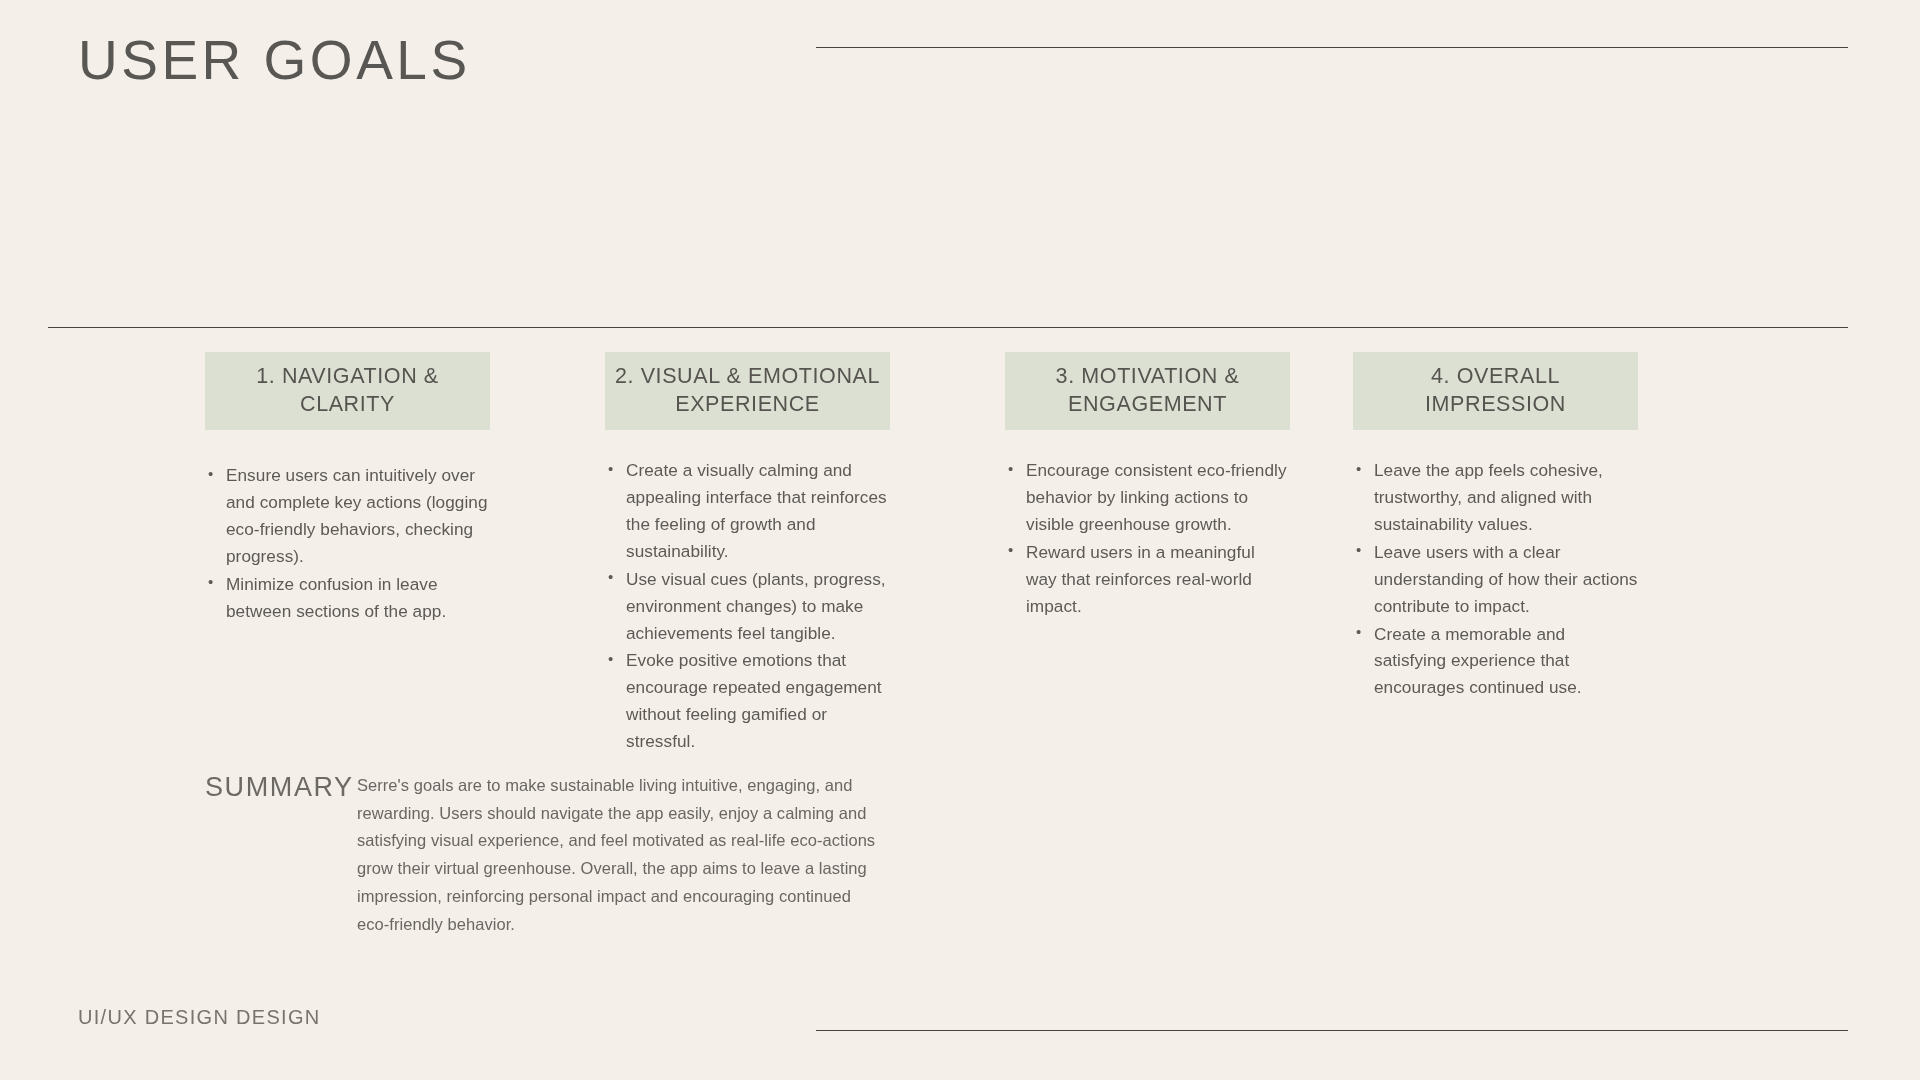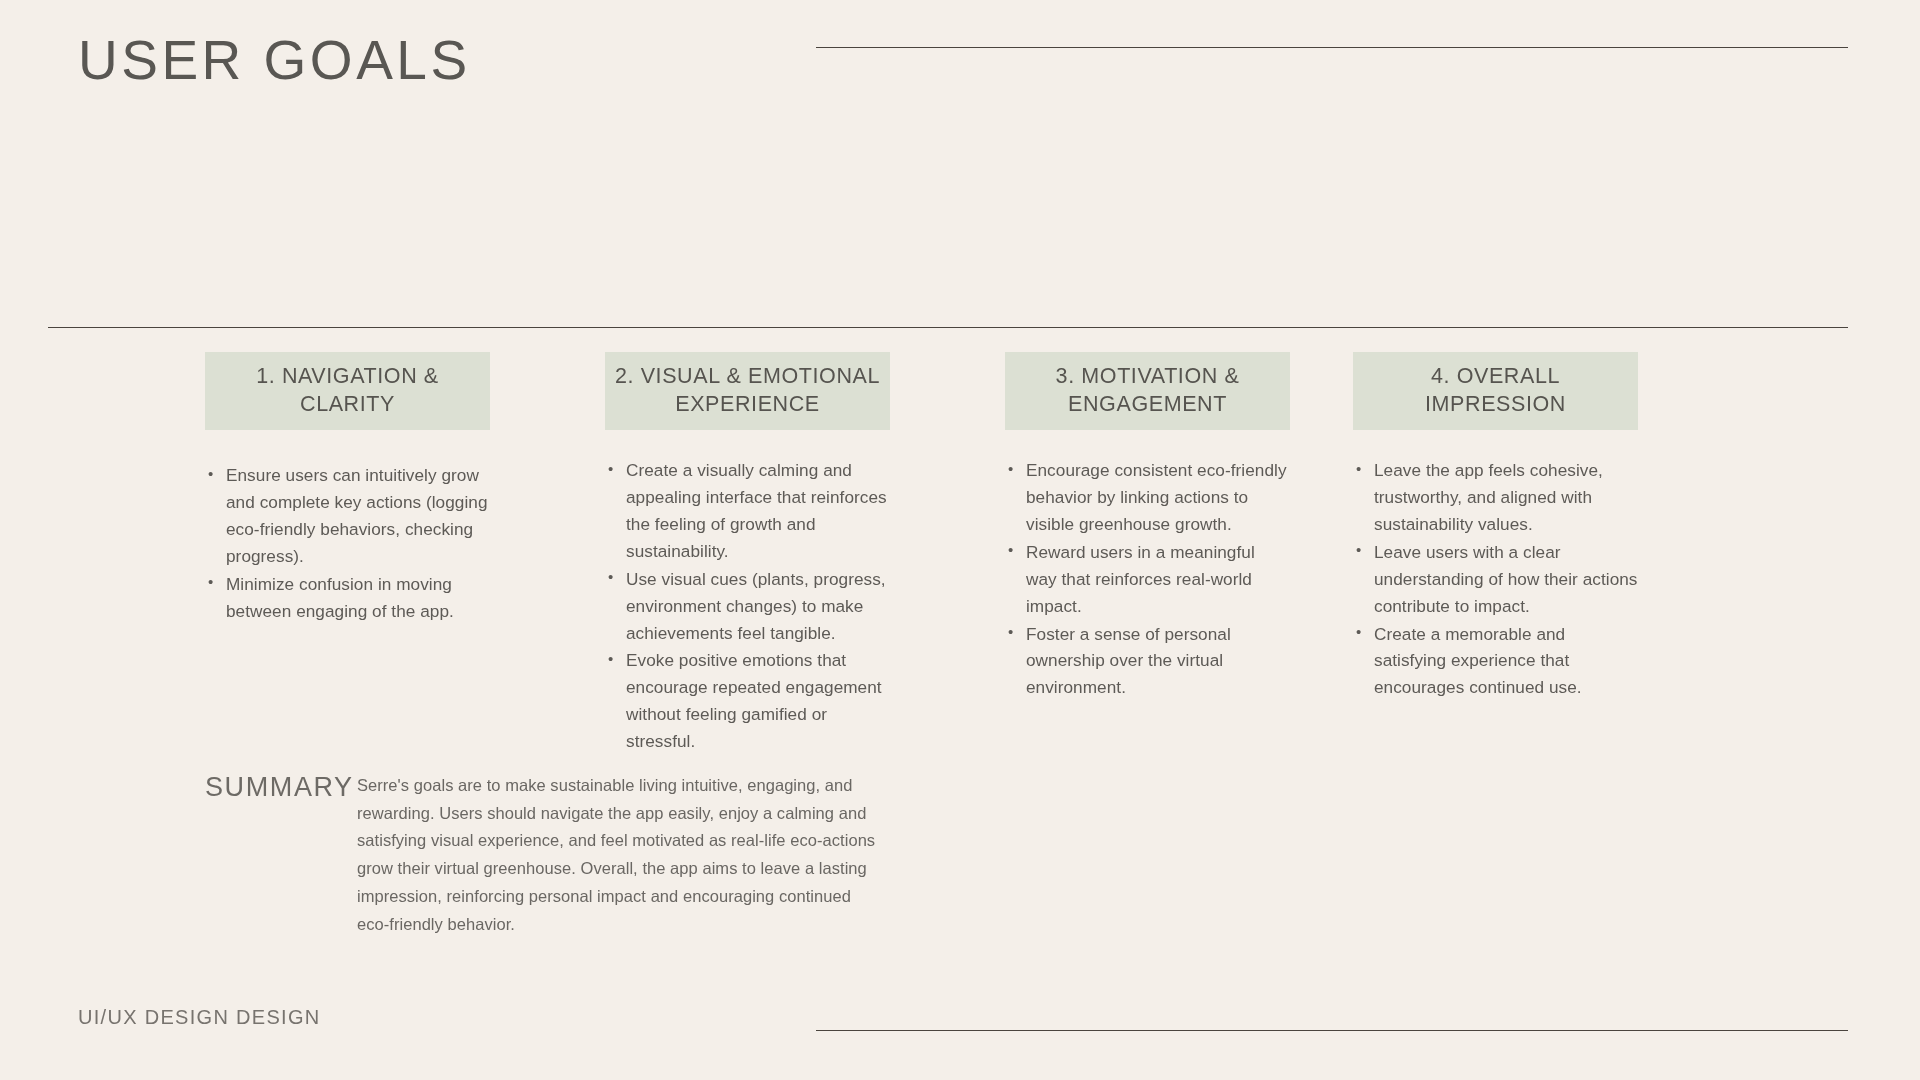--- a/index.html
+++ b/index.html
@@ -179,22 +179,22 @@
   <div class="rule-mid"></div>
   <div class="rule-bottom"></div>
 
   <div class="columns">
 
     <div class="col col-0">
       <div class="card-head">
         <div class="card-head-text">1. NAVIGATION &amp; CLARITY</div>
       </div>
       <ul class="bullets">
-        <li>Ensure users can intuitively grow and complete key actions (logging eco-friendly behaviors, checking progress).</li>
-        <li>Minimize confusion in moving between engaging of the app.</li>
+        <li>Ensure users can intuitively over and complete key actions (logging eco-friendly behaviors, checking progress).</li>
+        <li>Minimize confusion in leave between sections of the app.</li>
       </ul>
     </div>
 
     <div class="col col-1">
       <div class="card-head">
         <div class="card-head-text">2. VISUAL &amp; EMOTIONAL EXPERIENCE</div>
       </div>
       <ul class="bullets">
         <li>Create a visually calming and appealing interface that reinforces the feeling of growth and sustainability.</li>
         <li>Use visual cues (plants, progress, environment changes) to make achievements feel tangible.</li>
@@ -202,21 +202,20 @@
       </ul>
     </div>
 
     <div class="col col-2">
       <div class="card-head">
         <div class="card-head-text">3. MOTIVATION &amp; ENGAGEMENT</div>
       </div>
       <ul class="bullets">
         <li>Encourage consistent eco-friendly behavior by linking actions to visible greenhouse growth.</li>
         <li>Reward users in a meaningful way that reinforces real-world impact.</li>
-        <li>Foster a sense of personal ownership over the virtual environment.</li>
       </ul>
     </div>
 
     <div class="col col-3">
       <div class="card-head">
         <div class="card-head-text">4. OVERALL IMPRESSION</div>
       </div>
       <ul class="bullets">
         <li>Leave the app feels cohesive, trustworthy, and aligned with sustainability values.</li>
         <li>Leave users with a clear understanding of how their actions contribute to impact.</li>

